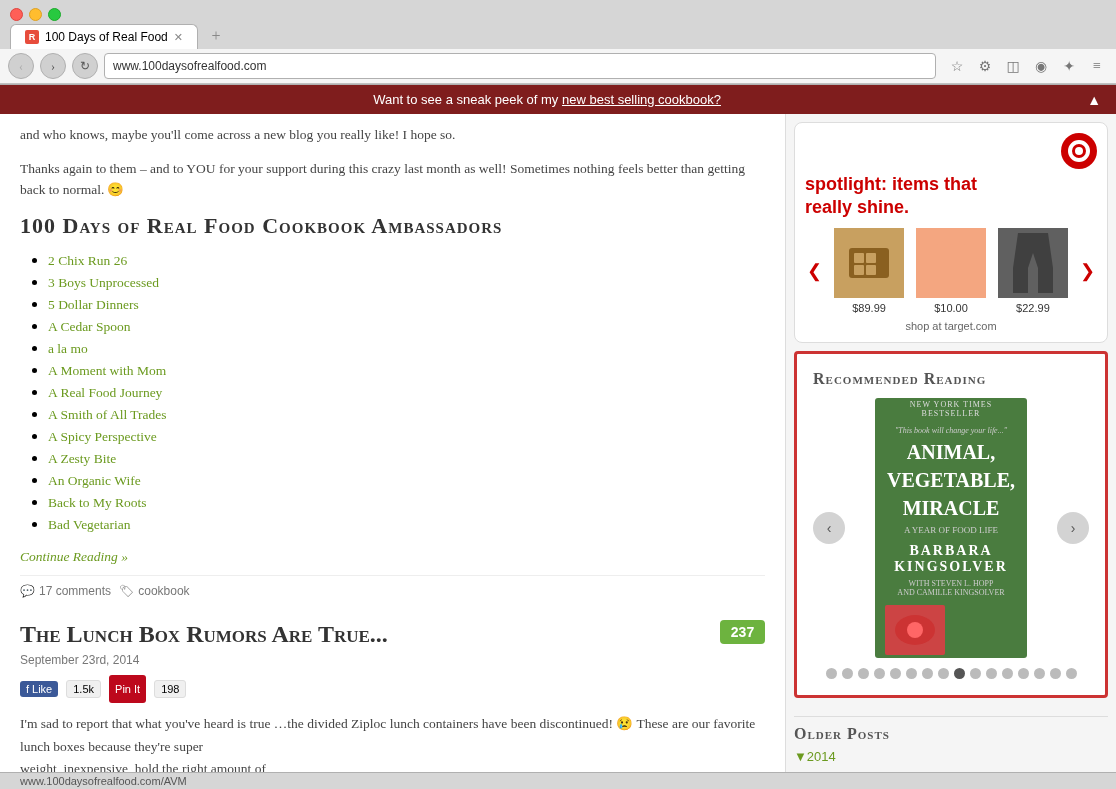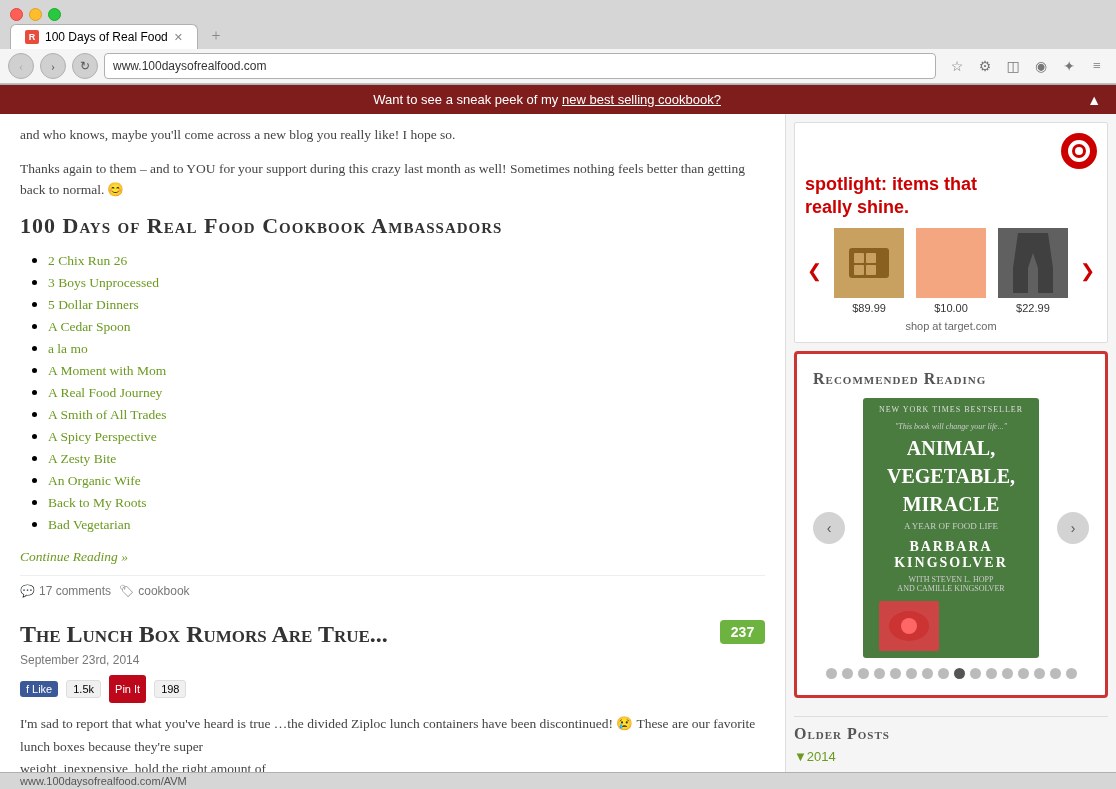--- a/index.html
+++ b/index.html
@@ -148,21 +148,21 @@
     }
 
     
     .sidebar {
       width: 330px; flex-shrink: 0; background: #f5f5f5; overflow-y: auto;
     }
 
     
     .target-ad {
       background: #fff; border: 1px solid #ddd; margin: 8px; padding: 10px;
-      border-radius: 2px;
+      border-radius: 8px;
     }
     .target-logo-row {
       display: flex; justify-content: flex-end; margin-bottom: 4px;
     }
     .target-logo {
       width: 36px; height: 36px; background: #cc0000; border-radius: 50%;
       display: flex; align-items: center; justify-content: center;
     }
     .target-logo-inner {
       width: 22px; height: 22px; border: 4px solid white; border-radius: 50%;
@@ -200,21 +200,21 @@
     }
     .rec-title {
       font-size: 16px; color: #555; font-variant: small-caps; font-weight: bold;
       letter-spacing: 1px; margin-bottom: 10px; font-family: Georgia, serif;
     }
     .book-carousel {
       position: relative; display: flex; align-items: center; justify-content: center;
       margin-bottom: 10px;
     }
     .book-cover {
-      width: 176px; height: 260px; background: #4a7c3f;
+      width: 152px; height: 260px; background: #4a7c3f;
       border-radius: 3px; display: flex; flex-direction: column;
       align-items: center; justify-content: center; padding: 10px;
       position: relative; overflow: hidden;
     }
     .book-cover-inner {
       text-align: center; color: white;
     }
     .book-bestseller {
       font-size: 8px; color: #ddd; margin-bottom: 8px; letter-spacing: 1px;
     }

